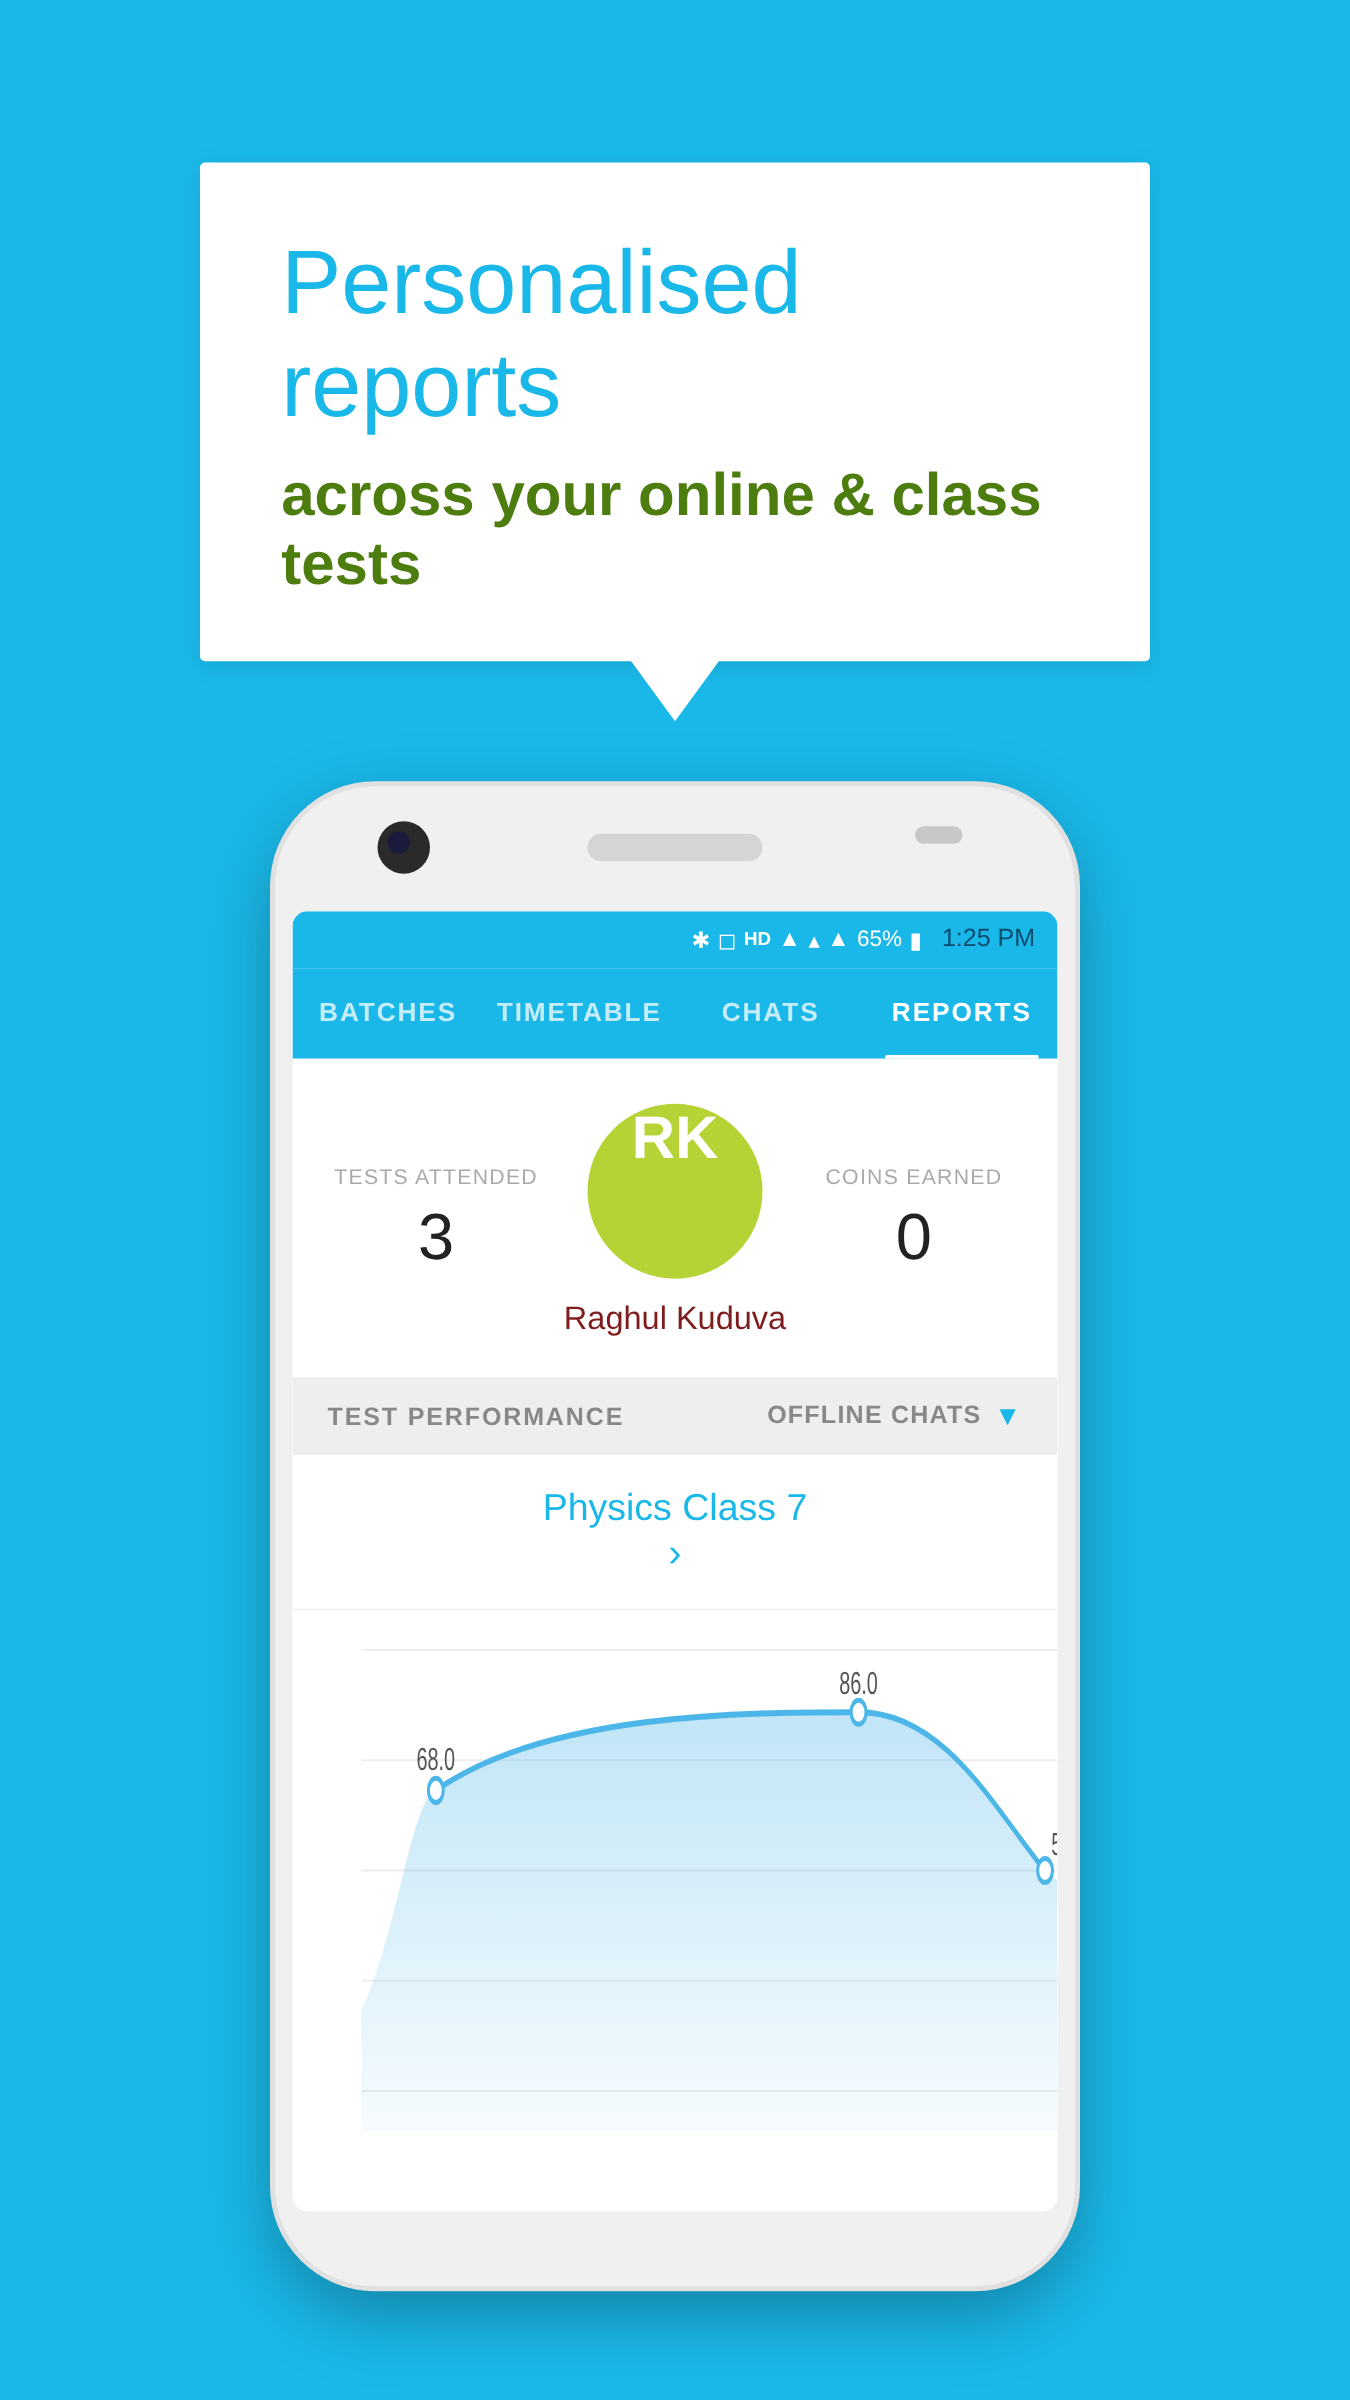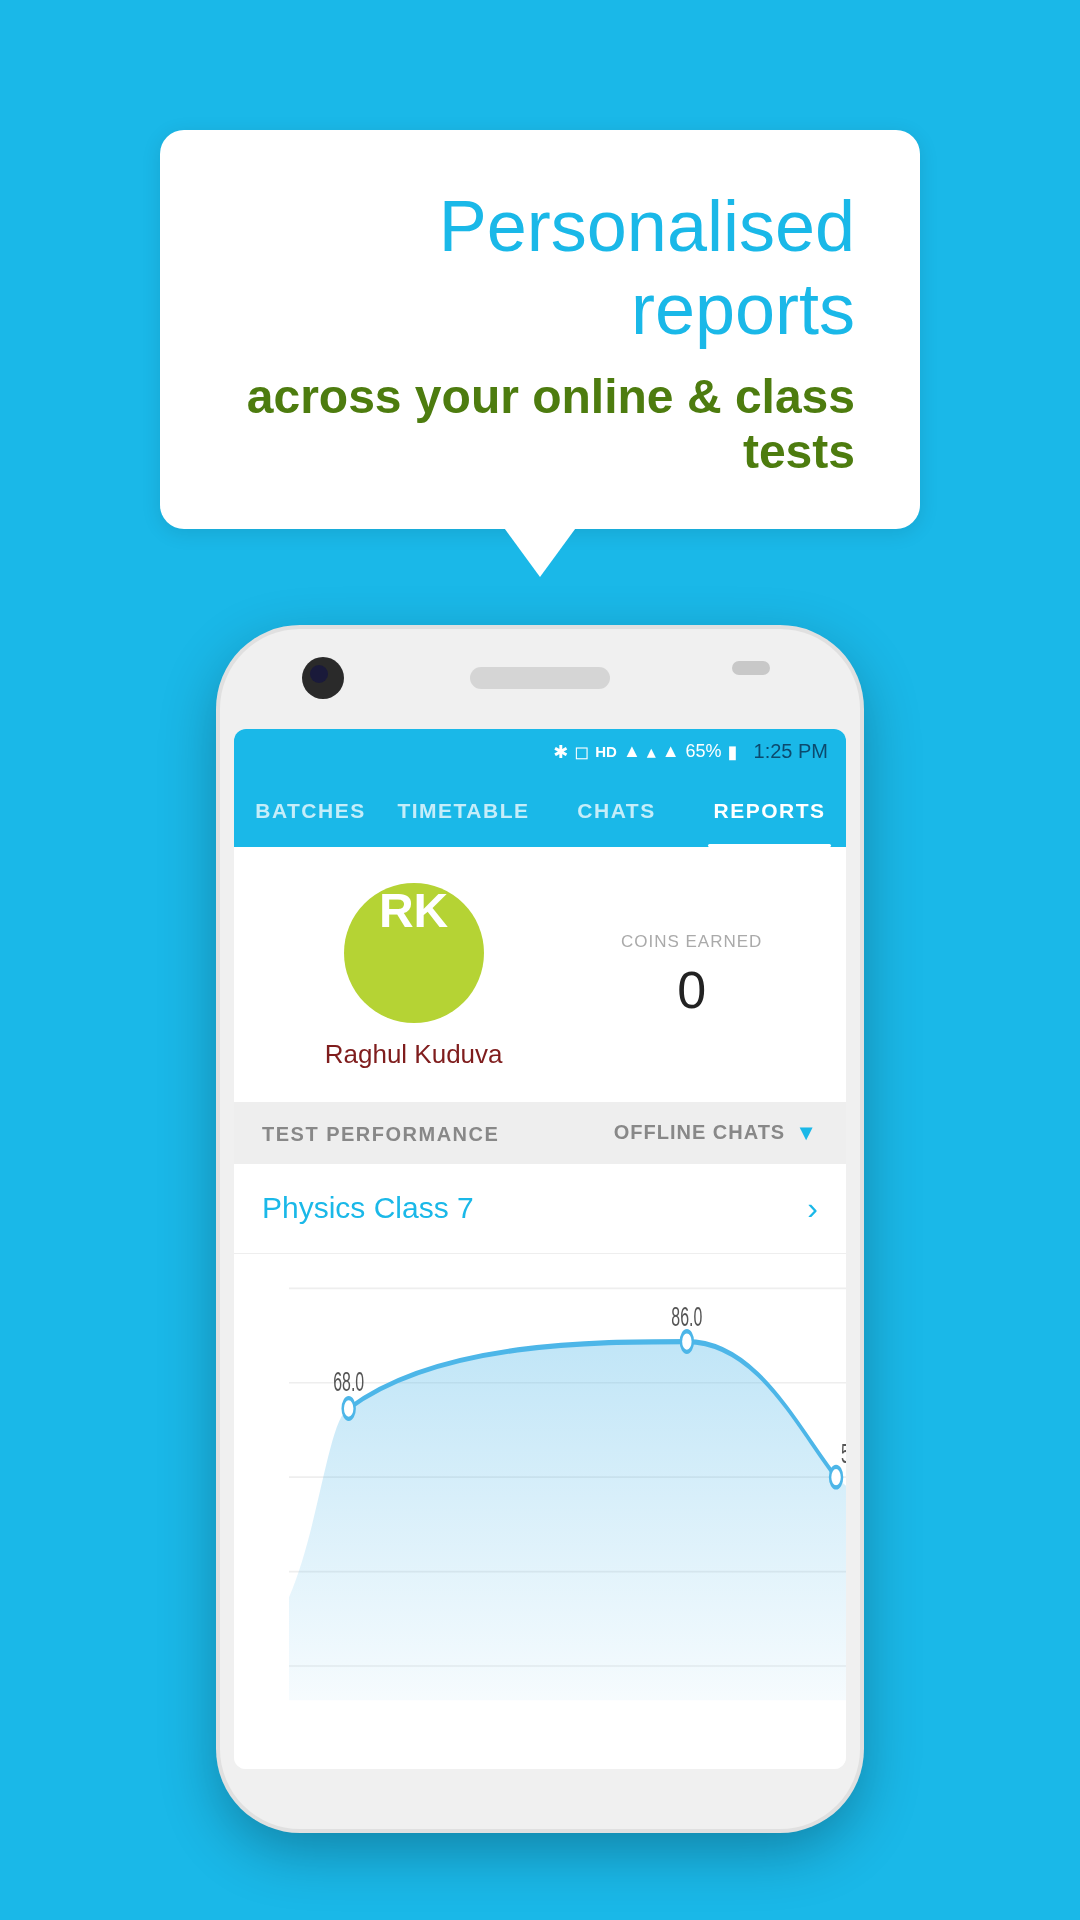--- a/index.html
+++ b/index.html
@@ -12,26 +12,26 @@
       flex-direction: column;
       align-items: center;
       font-family: 'Helvetica Neue', Arial, sans-serif;
       overflow: hidden;
       position: relative;
     }
 
     
     .speech-bubble {
       background: white;
-      border-radius: 24px;
+      border-radius: 4px;
       padding: 55px 65px 50px 65px;
       margin-top: 130px;
       width: 760px;
       position: relative;
-      text-align: right;
+      text-align: left;
       box-shadow: 0 4px 20px rgba(0,0,0,0.1);
     }
 
     .speech-bubble::after {
       content: '';
       position: absolute;
       bottom: -48px;
       left: 50%;
       transform: translateX(-50%);
       width: 0;
@@ -291,20 +291,21 @@
 
     
     .class-row {
       background: white;
       padding: 26px 28px;
       display: flex;
       align-items: center;
       justify-content: space-between;
       border-bottom: 1px solid #eeeeee;
       flex-shrink: 0;
+      flex-direction: column;
     }
 
     .class-name {
       font-size: 30px;
       color: #1ab8e8;
       font-weight: 400;
     }
 
     .chevron-right {
       color: #1ab8e8;
@@ -389,20 +390,24 @@
       <div class="nav-tabs">
         <div class="nav-tab">BATCHES</div>
         <div class="nav-tab">TIMETABLE</div>
         <div class="nav-tab">CHATS</div>
         <div class="nav-tab active">REPORTS</div>
       </div>
 
       <div class="screen-content">
 
         <div class="user-card">
+          <div class="stat-block">
+            <div class="stat-label">TESTS ATTENDED</div>
+            <div class="stat-value">3</div>
+          </div>
           <div class="avatar-block">
             <div class="avatar-circle">
               <span>RK</span>
             </div>
             <div class="user-name">Raghul Kuduva</div>
           </div>
           <div class="stat-block">
             <div class="stat-label">COINS EARNED</div>
             <div class="stat-value">0</div>
           </div>

